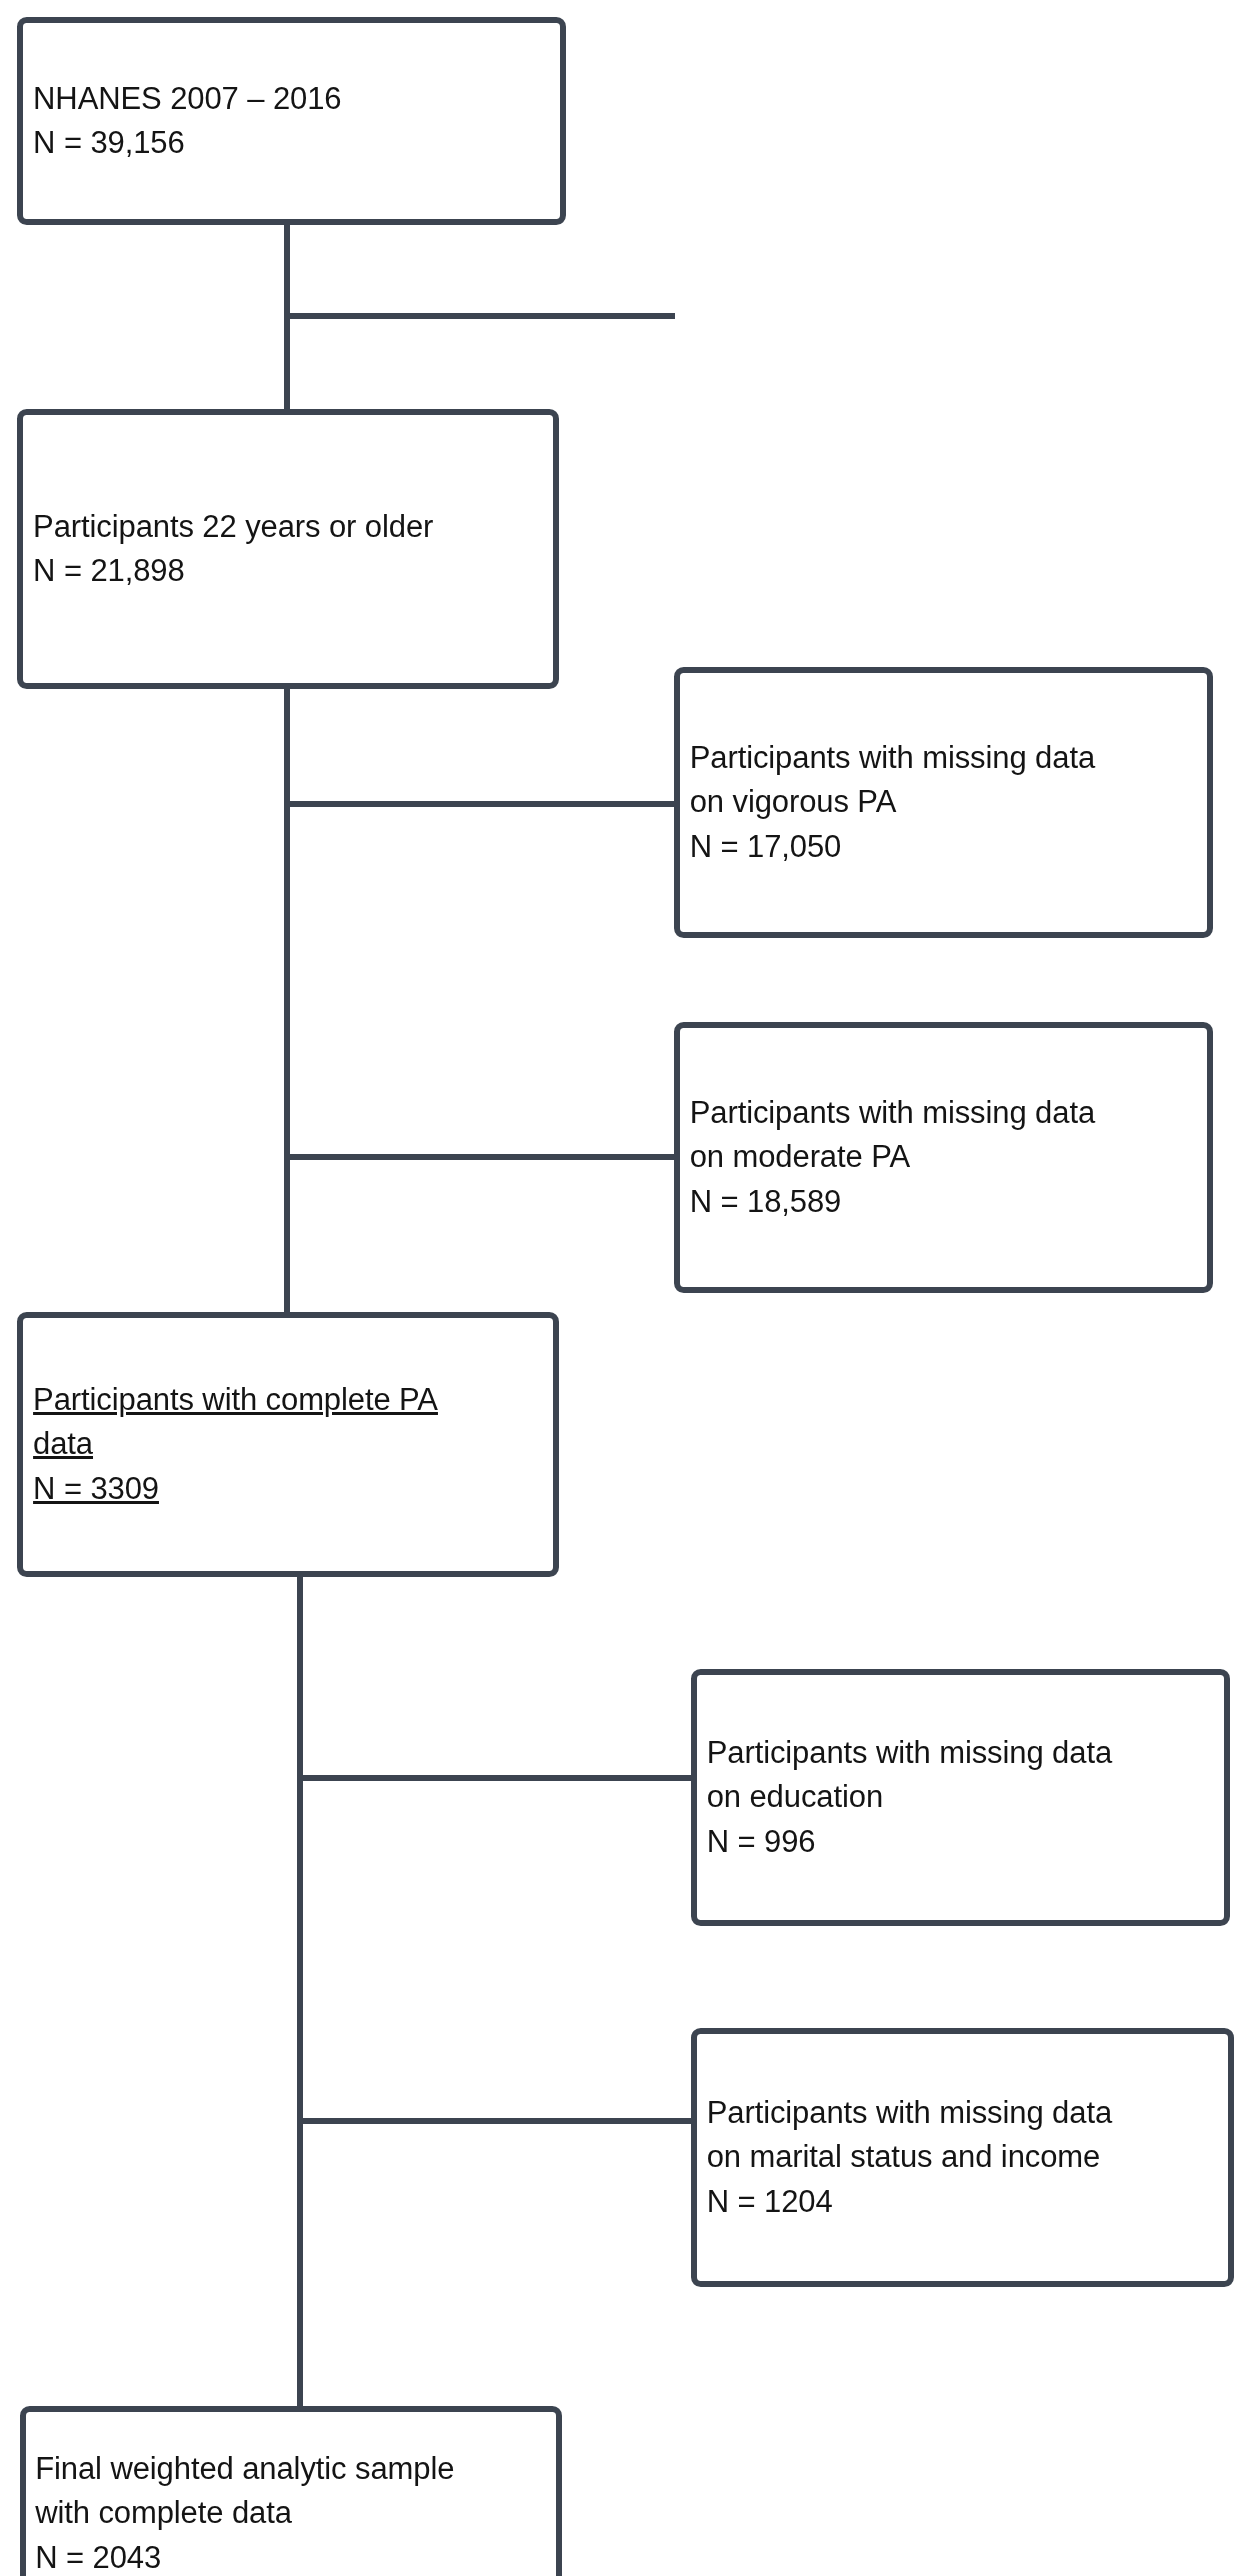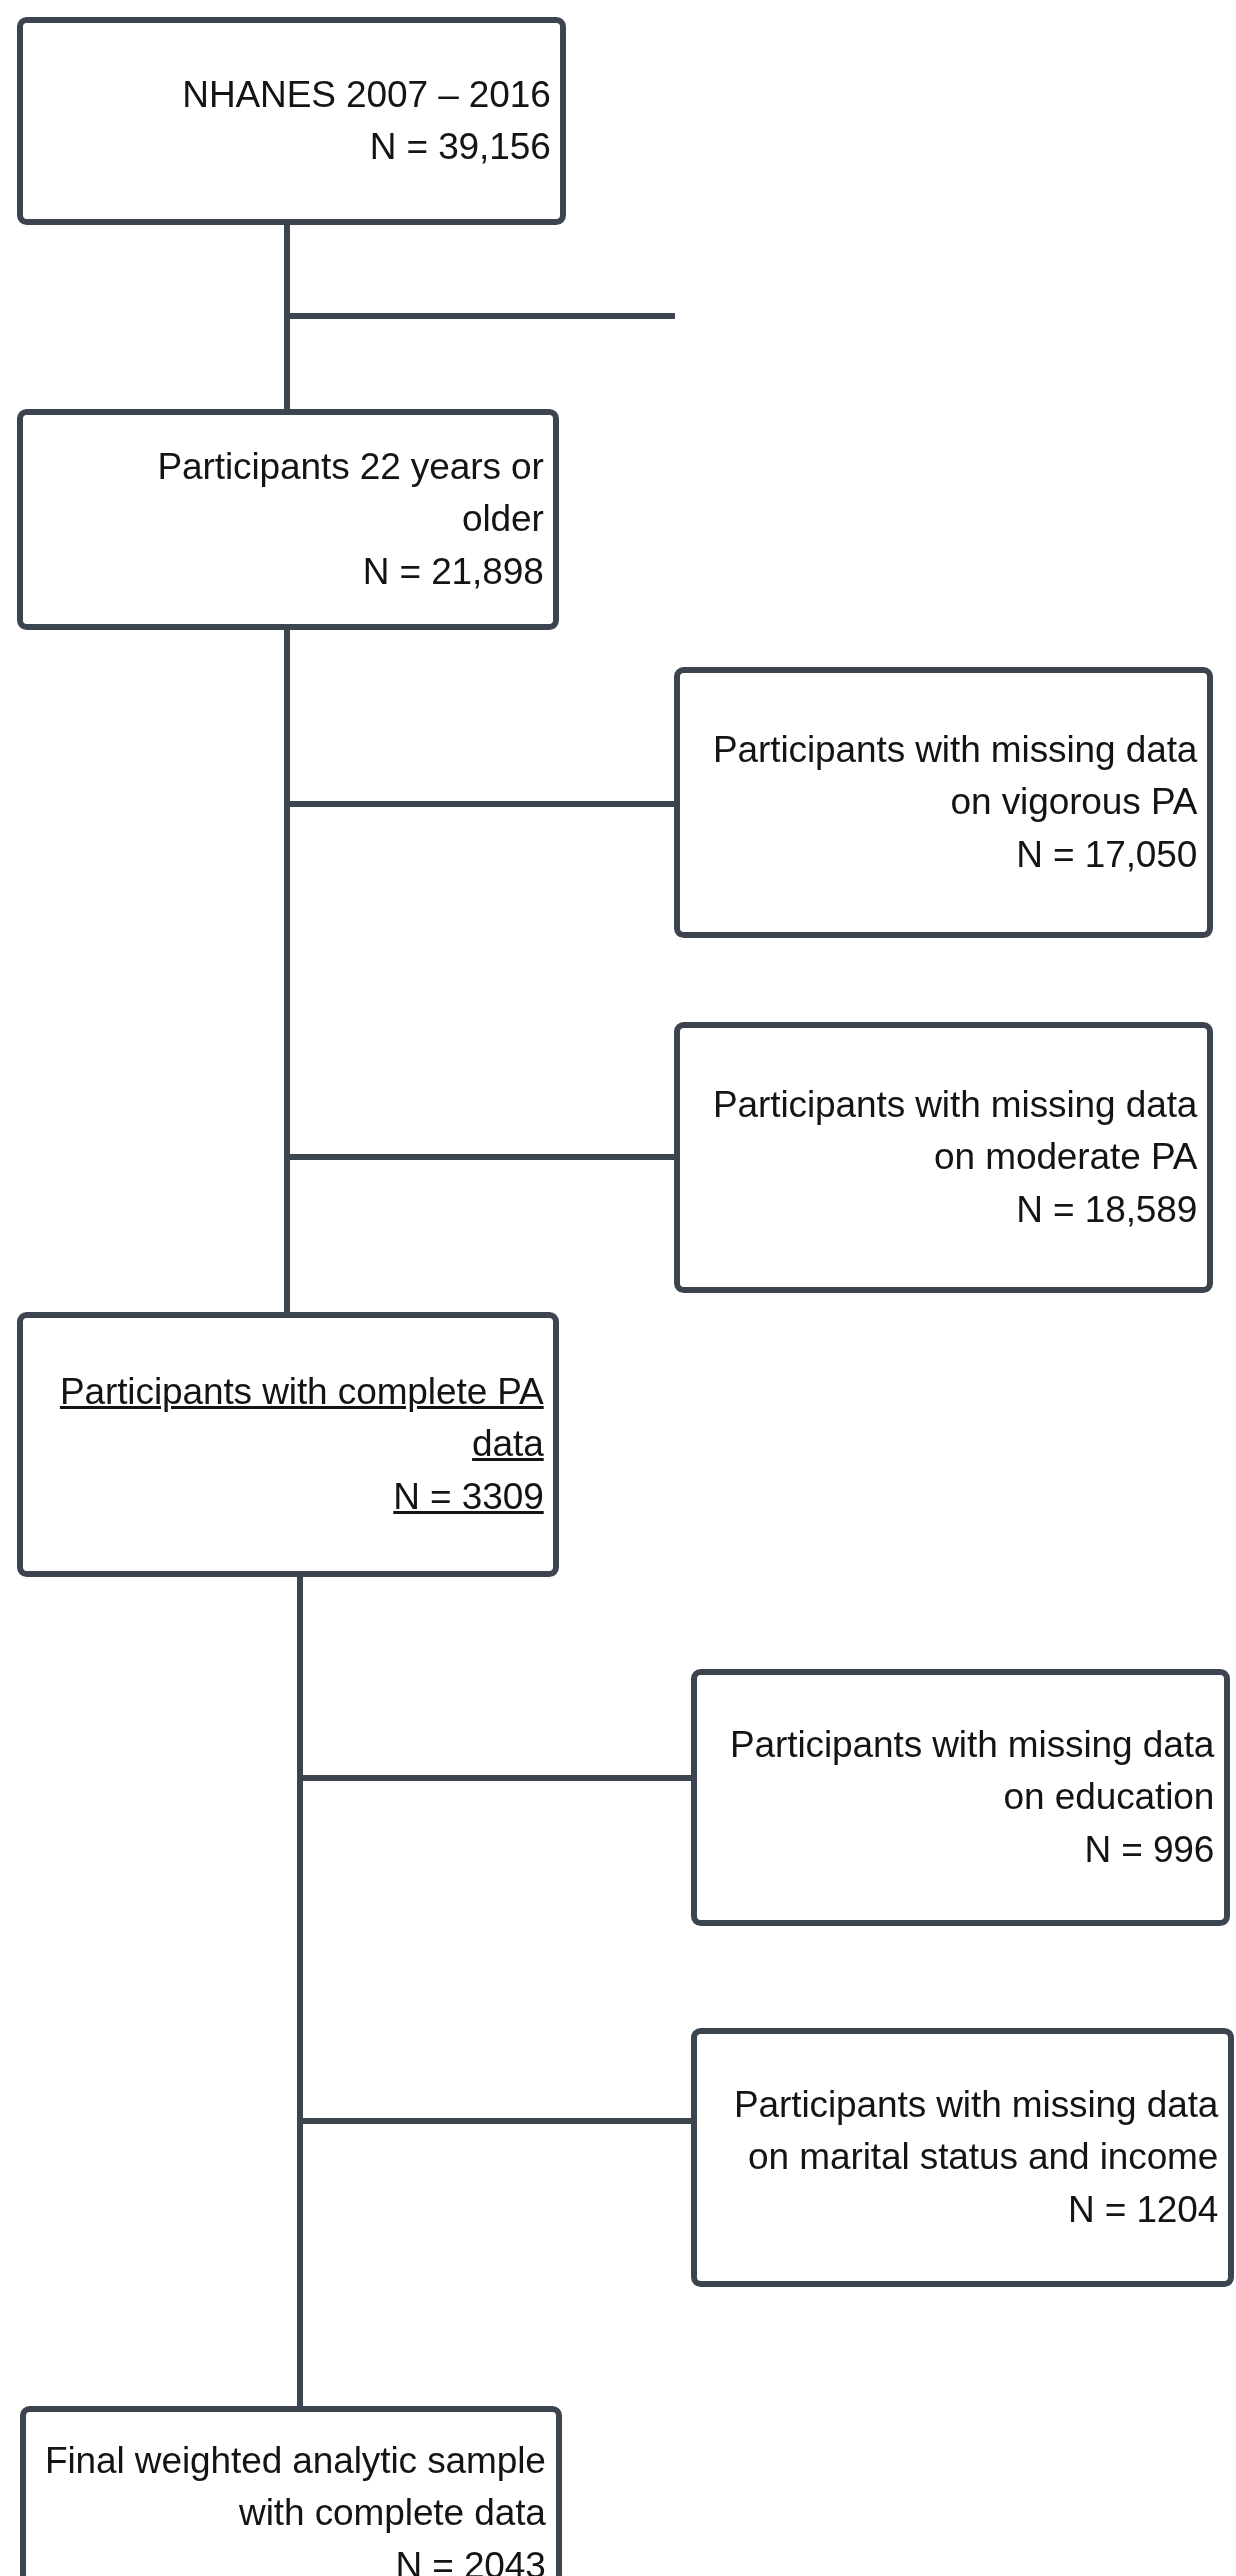--- a/index.html
+++ b/index.html
@@ -22,23 +22,23 @@
     background: #ffffff;
     border: 6.3px solid #3c4450;
     border-radius: 9.7px;
     display: flex;
     align-items: center;
     justify-content: center;
     z-index: 3;
   }
   .node .node-text {
     width: 100%;
-    text-align: right;
+    text-align: left;
     color: #141414;
-    font-size: 37px;
+    font-size: 31px;
     line-height: 1.42;
     letter-spacing: -0.1px;
     padding: 0 9.7px;
     box-sizing: border-box;
     white-space: pre-line;
   }
   .conn {
     position: absolute;
     background: #3c4450;
     z-index: 1;
@@ -61,21 +61,21 @@
   <div class="conn v" style="left: 297px; top: 1574px; height: 841px; background: rgb(60, 68, 80);"></div>
   <div class="conn h" style="left: 297px; top: 1775px; width: 400px; background: rgb(60, 68, 80);"></div>
   <div class="conn h" style="left: 297px; top: 2118px; width: 400px; background: rgb(60, 68, 80);"></div>
 
   <div class="node" style="left: 17.4px; top: 17.4px; width: 549px; height: 208px; border-color: rgb(60, 68, 80);">
     <div class="node-text" style="color: rgb(20, 20, 20);">NHANES 2007 – 2016
 N = 39,156</div>
   </div>
 
 
-  <div class="node" style="left: 17.4px; top: 409px; width: 542px; height: 221px; border-color: rgb(60, 68, 80); padding-left: 40px;">
+  <div class="node" style="left: 17.4px; top: 409px; width: 542px; height: 280px; border-color: rgb(60, 68, 80);">
     <div class="node-text" style="color: rgb(20, 20, 20);">Participants 22 years or older
 N = 21,898</div>
   </div>
 
   <div class="node" style="left: 674px; top: 667px; width: 539px; height: 271px; border-color: rgb(60, 68, 80);">
     <div class="node-text" style="color: rgb(20, 20, 20);">Participants with missing data
 on vigorous PA
 N = 17,050</div>
   </div>
 

